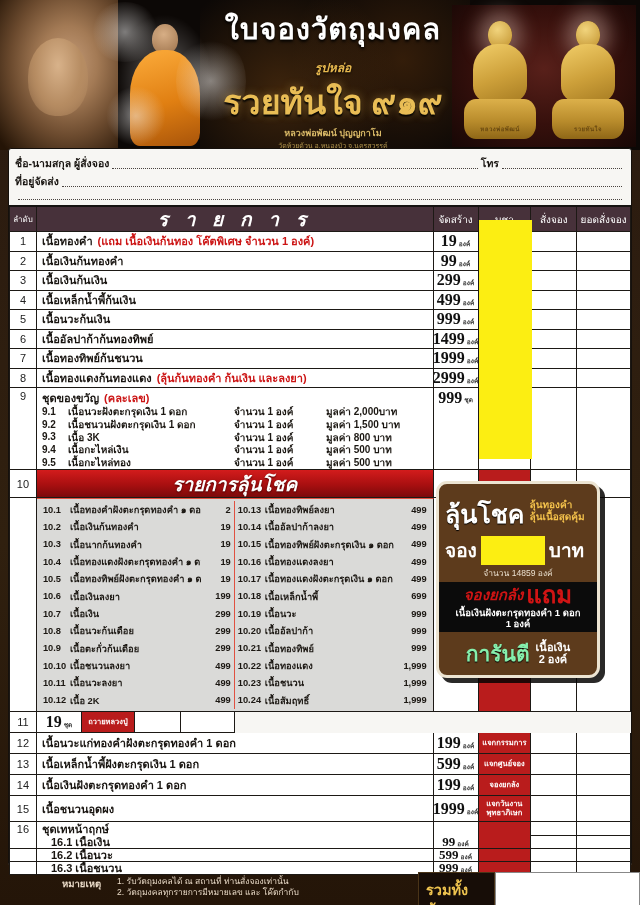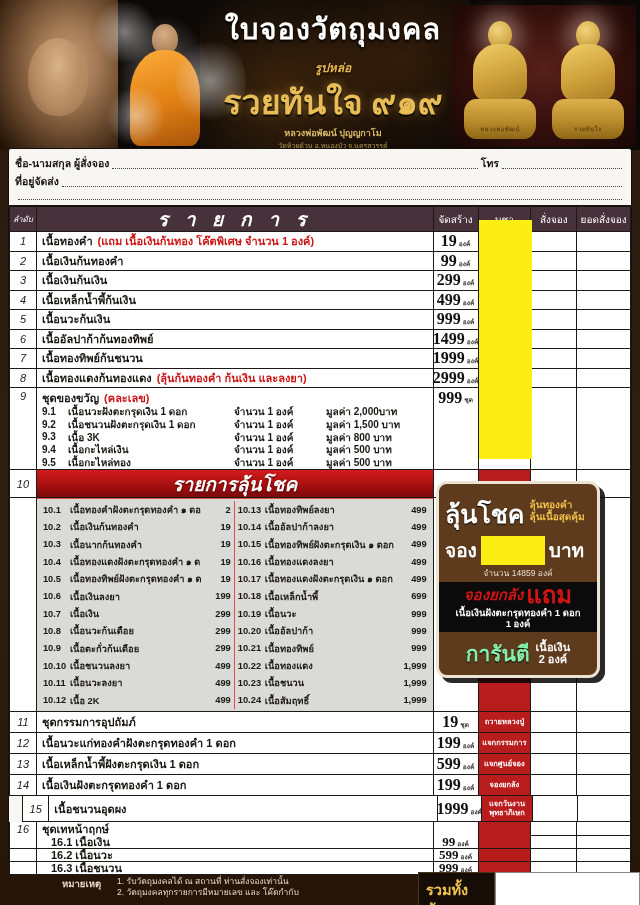--- a/index.html
+++ b/index.html
@@ -53,21 +53,21 @@
   .sheet { position:absolute; left:8px; top:148px; width:624px; height:718px; background:#f7f6f3; border-radius:3px;
     border:1px solid #15100c; }
   .formarea { padding:5px 6px 1px 6px; font-size:10.5px; font-weight:bold; color:#181410; }
   .fline { display:flex; align-items:flex-end; height:18px; }
   .dots { flex:1; border-bottom:1.5px dotted #4a4440; margin:0 3px 3px 3px; height:12px; }
   .fullline { height:9px; border-bottom:1.5px dotted #4a4440; margin:1px 3px 0 3px; }
   
   .tbl { margin-top:4px; border-top:2px solid #161311; }
   .row { display:flex; }
   .cell { border-right:1.5px solid #1d1915; border-bottom:1.5px solid #1d1915; background:#fff; overflow:hidden; }
-  .cell:first-child { border-left:1.5px solid #1d1915;font-style:italic; }
+  .cell:first-child { border-left:1.5px solid #1d1915; }
   .w-no{width:28px;} .w-item{width:398px;} .w-made{width:45px;} .w-price{width:53px;} .w-order{width:46px;} .w-total{width:54px;}
   .thead .cell { background:#47313a; color:#fff; display:flex; align-items:center; justify-content:center; border-color:#1d1915; }
   .thead { height:25px; }
   .th-no { font-size:8px; } .th-small { font-size:10px; }
   .th-item { font-family:"Liberation Serif",serif; font-style:italic; font-weight:bold; font-size:19px; letter-spacing:6px; }
   .h195 { height:19.5px; }
   .cno { display:flex; align-items:center; justify-content:center; font-size:11px; color:#222; }
   .cno-top { display:flex; align-items:flex-start; justify-content:center; padding-top:2px; font-size:11px; color:#222; }
   .citem { display:flex; align-items:center; padding-left:5px; font-size:11px; font-weight:bold; color:#181410; white-space:nowrap; }
   .inote { color:#cc1414; margin-left:5px; }
@@ -91,21 +91,21 @@
   .sec10-cell { background:#dadad8; border-top:1.5px solid #e05040; display:flex; padding:2px 3px; }
   .s10col { width:50%; display:flex; flex-direction:column; justify-content:space-around; padding:0 3px; }
   .s10col.left { border-right:1.5px solid #e05040; }
   .sline { display:flex; font-size:9.3px; font-weight:bold; color:#1b1712; align-items:center; }
   .scode { width:27px; }
   .sname { flex:1; white-space:nowrap; overflow:hidden; }
   .sqty { width:30px; text-align:right; }
   .cell-red { background:#b91c1c; }
   .badge { width:100%; height:100%; display:flex; align-items:center; justify-content:center; text-align:center;
     color:#fff; font-size:7.5px; font-weight:bold; white-space:pre-line; line-height:1.15; }
-  .h21 { height:21px; } .h26 { height:26px;margin-left:13px; } .h14 { height:14px; } .h13 { height:13px;justify-content:space-between; }
+  .h21 { height:21px; } .h26 { height:26px; } .h14 { height:14px; } .h13 { height:13px;justify-content:space-between; }
   .sub16 { padding-left:14px; }
   
   .yellow-censor { position:absolute; left:479px; top:220px; width:53px; height:239px; background:#fcee12; z-index:5; }
   
   .lucky { position:absolute; left:436px; top:481px; width:164px; height:197px; z-index:6;
     background:#5d3b1c; border:3px solid #ece4d2; border-radius:11px; box-shadow:5px 5px 0 rgba(5,3,2,.85);
     overflow:hidden; display:flex; flex-direction:column; }
   .lb-top { display:flex; padding:10px 5px 0 6px; }
   .lb-title { color:#fff; font-weight:bold; font-size:25px; text-shadow:0 1px 1px #000; }
   .lb-tags { color:#f3c14b; font-size:10px; font-weight:bold; line-height:1.2; margin:5px 0 0 5px; }
@@ -485,23 +485,20 @@
         </div>
       </div>
       <div class="cell w-made"></div>
       <div class="cell w-price cell-red"></div>
       <div class="cell w-order"></div>
       <div class="cell w-total"></div>
     </div>
 
     <div class="row h21">
       <div class="cell w-no cno">11</div>
-      <div class="cell w-item citem">
-          <span>ชุดกรรมการอุปถัมภ์</span>
-        </div>
       <div class="cell w-made cmade">
           <span class="qty">19</span>
           <span class="unit">ชุด</span>
         </div>
       <div class="cell w-price cell-red">
           <div class="badge">ถวายหลวงปู่</div>
         </div>
       <div class="cell w-order"></div>
       <div class="cell w-total"></div>
     </div>

